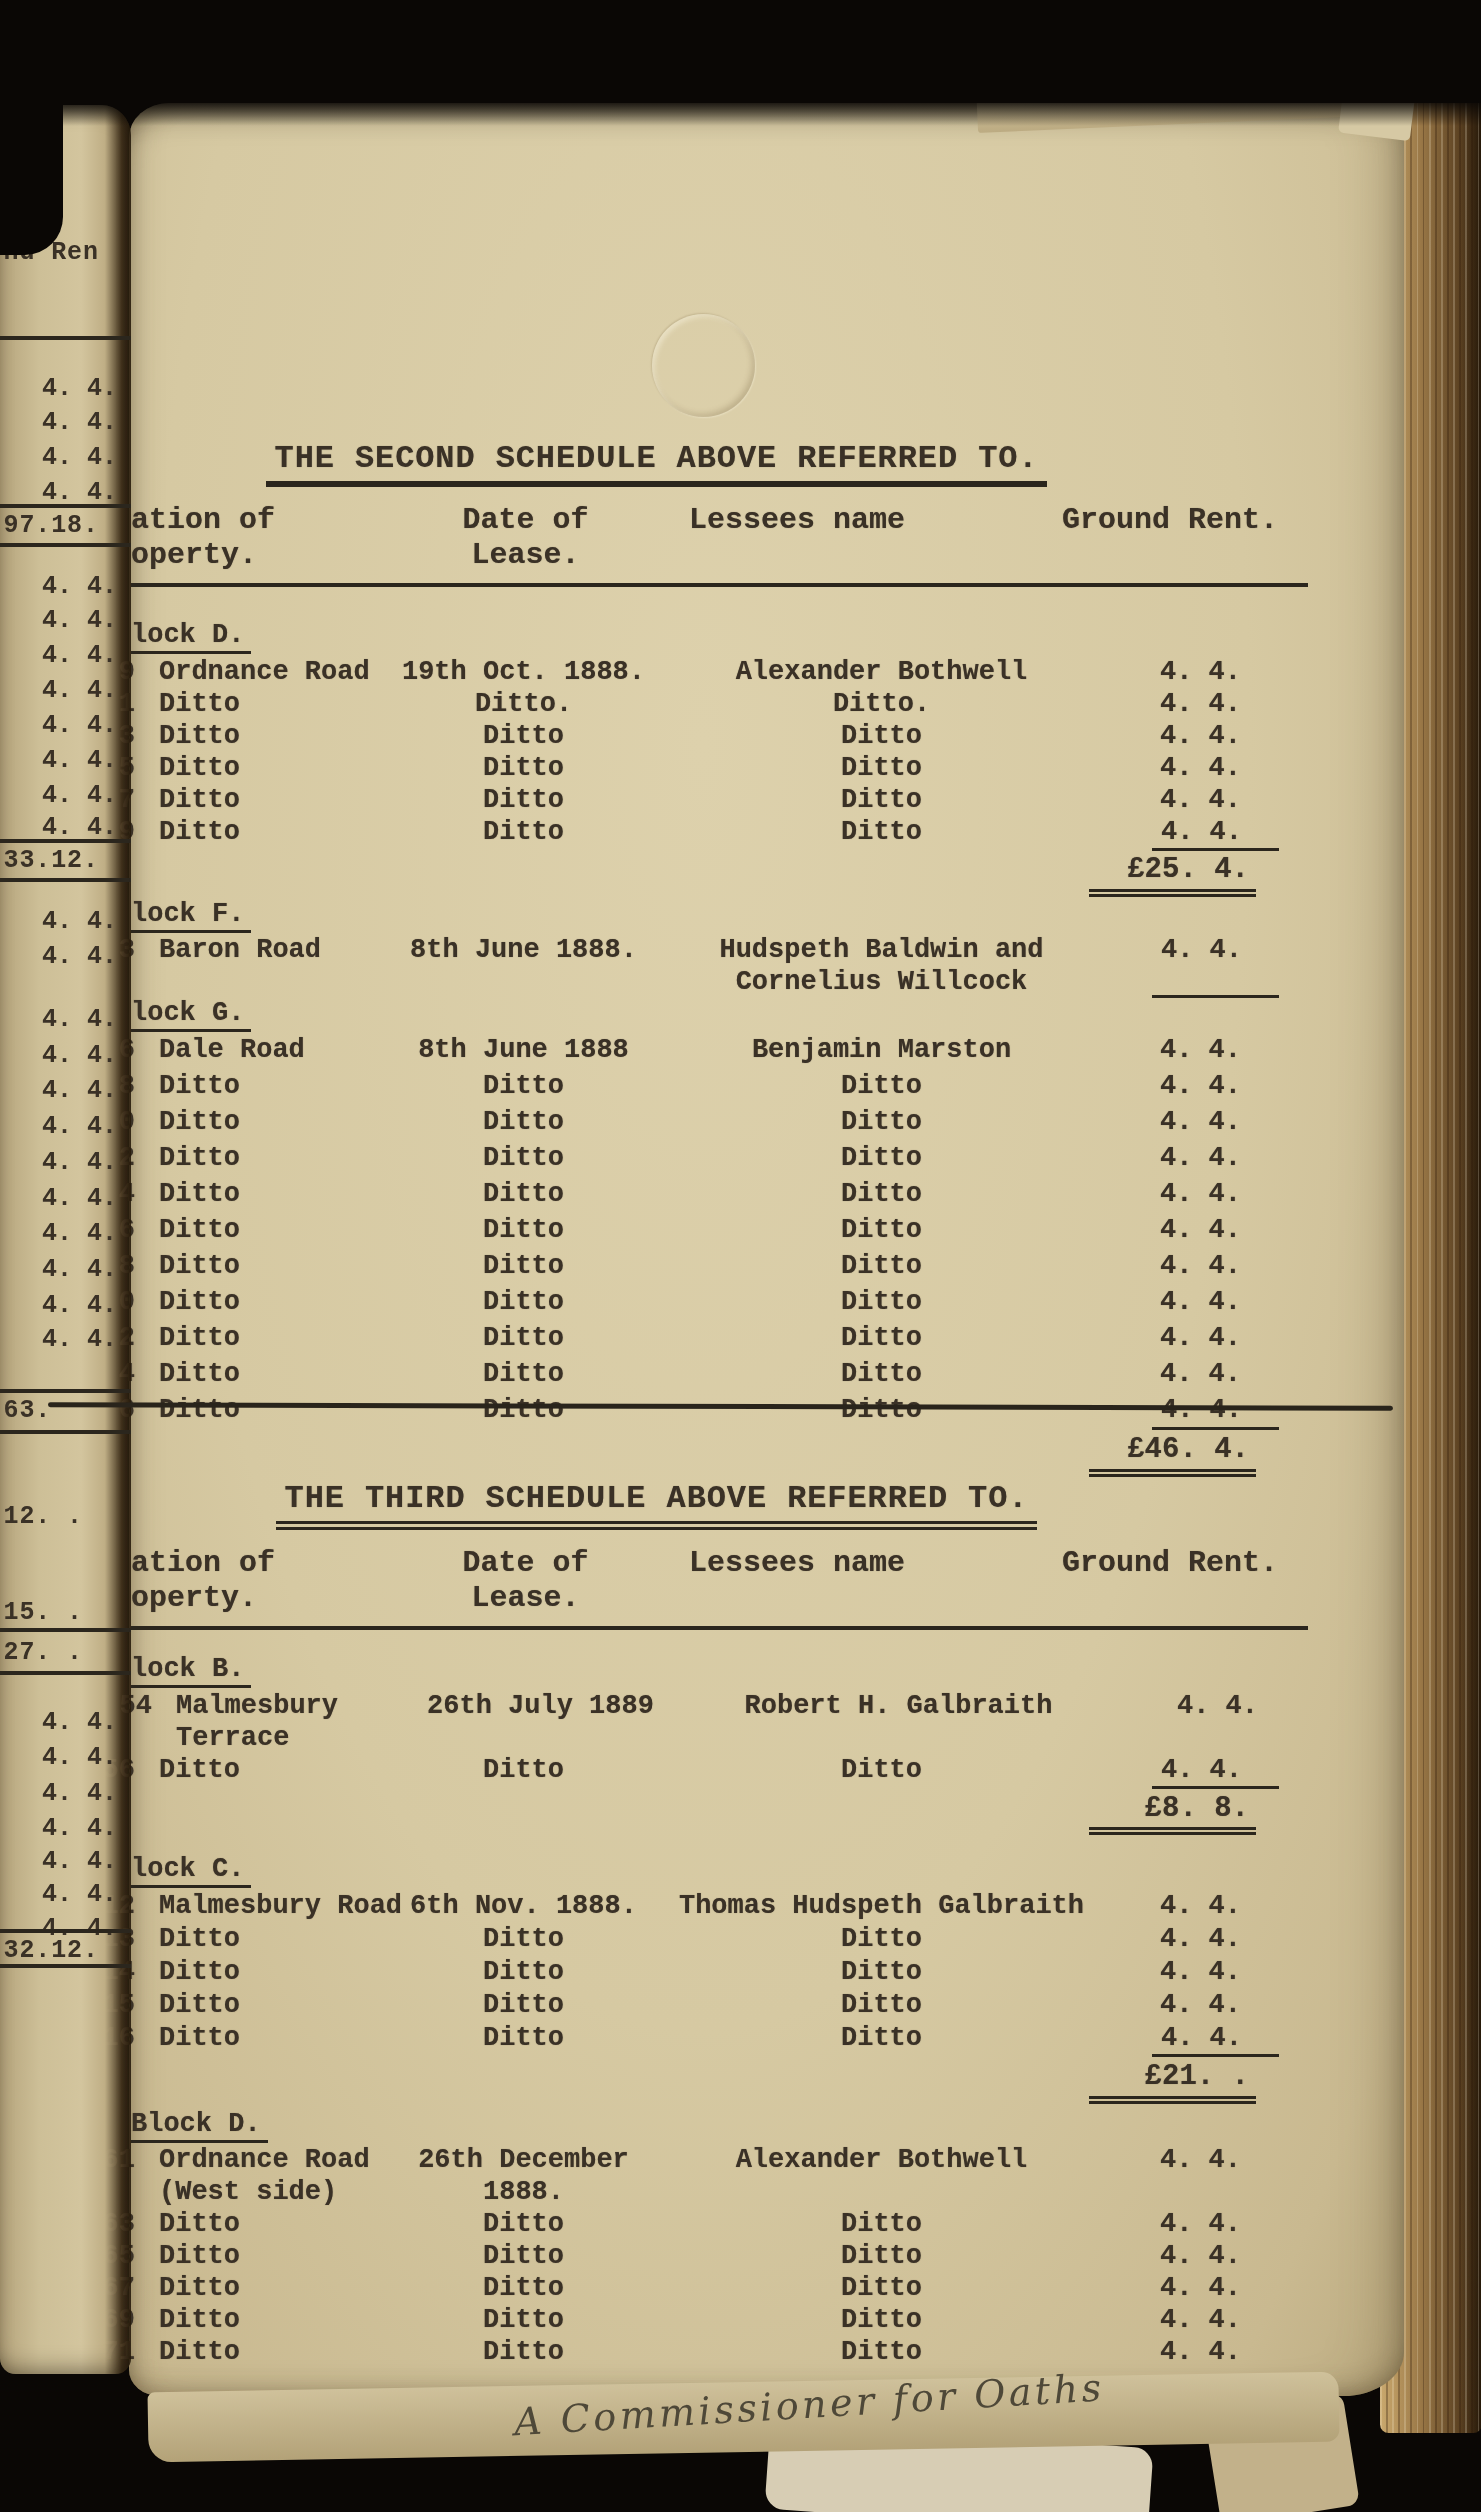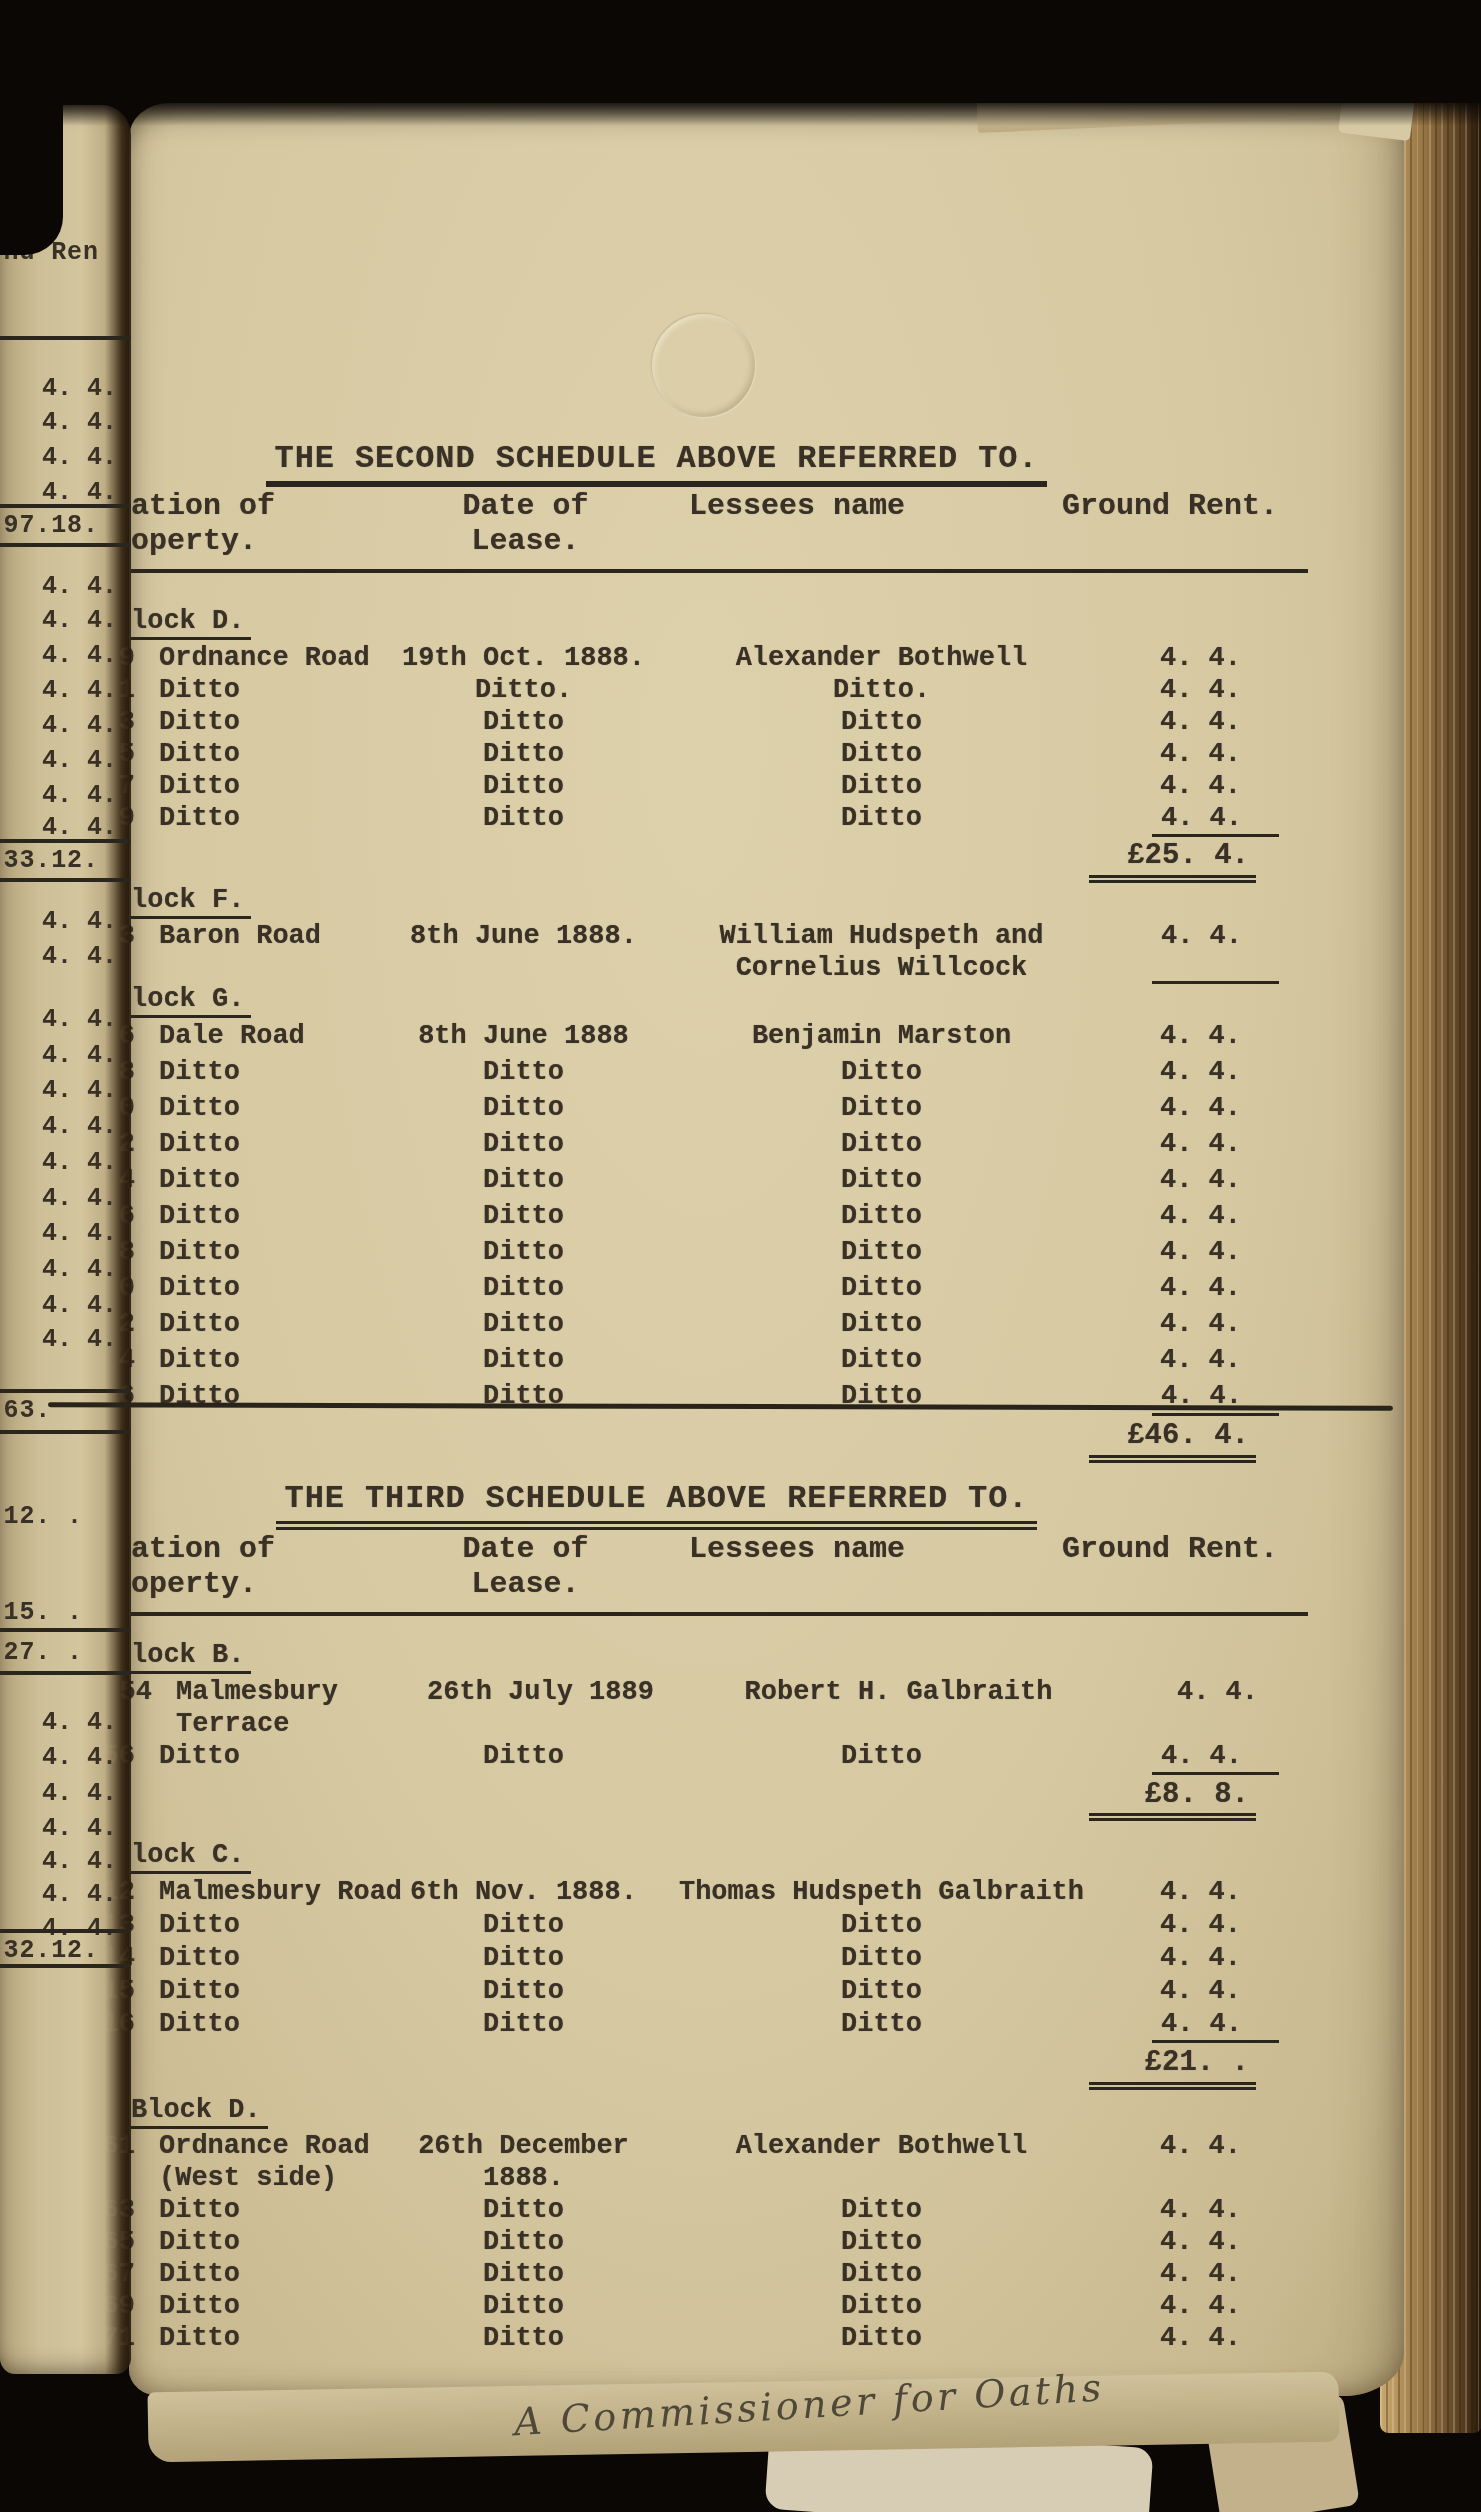--- a/index.html
+++ b/index.html
@@ -81,21 +81,21 @@
     background:#c2b18a;transform:rotate(-9deg);border-radius:12.2px;}
   
   #schedules{position:absolute;left:0;top:0;width:100%;height:100%;z-index:4;}
   .schedule{position:absolute;left:131px;width:1177px;color:#3a3126;font-weight:700;
     text-shadow:0 0 0.9px rgba(58,49,38,.55);}
   .title-wrap{text-align:center;}
   .title{display:inline-block;font-size:32px;letter-spacing:0.9px;padding:0 8.7px 3.5px 8.7px;
     transform:translateX(-63px);white-space:nowrap;margin-top:37px;}
   .u1{border-bottom:6.1px solid #2b261d;}
   .u2{border-bottom:9.6px double #2b261d;}
-  .hdr{display:grid;grid-template-columns:270px 288px 419px 201px;margin-top:2px;
+  .hdr{display:grid;grid-template-columns:270px 288px 419px 201px;margin-top:16px;
     padding-bottom:10.5px;border-bottom:4.4px solid #2b261d;font-size:30px;line-height:35px;}
   .h-date{margin-left:-39px;text-align:center;}
   .h-rent{margin-left:-46px;white-space:nowrap;}
   .block{position:relative;}
   .blk-label{display:inline-block;font-size:27px;line-height:31px;border-bottom:3.5px solid #2b261d;
     padding-right:7px;margin-bottom:1.7px;}
   .row{position:relative;display:grid;grid-template-columns:270px 288px 419px 201px;
     font-size:27px;line-height:32px;padding-left:9px;}
   .num{position:absolute;left:-45px;width:49px;text-align:right;}
   .prop{padding-left:19px;white-space:nowrap;}
@@ -210,21 +210,21 @@
         </div></div>
       <div class="block" style="margin-top: 1.7px;"><div class="blk-label">lock F.</div><div class="row" style="min-height: 32px;">
           <div class="num">3</div>
           <div class="prop">
             <div>Baron Road</div>
           </div>
           <div class="date">
             <div>8th June 1888.</div>
           </div>
           <div class="lessee">
-            <div>William Hudspeth and</div>
+            <div>Hudspeth Baldwin and</div>
             <div>Cornelius Willcock</div>
           </div>
           <div class="rent rule">4. 4.</div>
         </div></div>
       <div class="block" style="margin-top: 0px;"><div class="blk-label">lock G.</div><div class="row" style="min-height: 36px;">
           <div class="num">6</div>
           <div class="prop">
             <div>Dale Road</div>
           </div>
           <div class="date">

